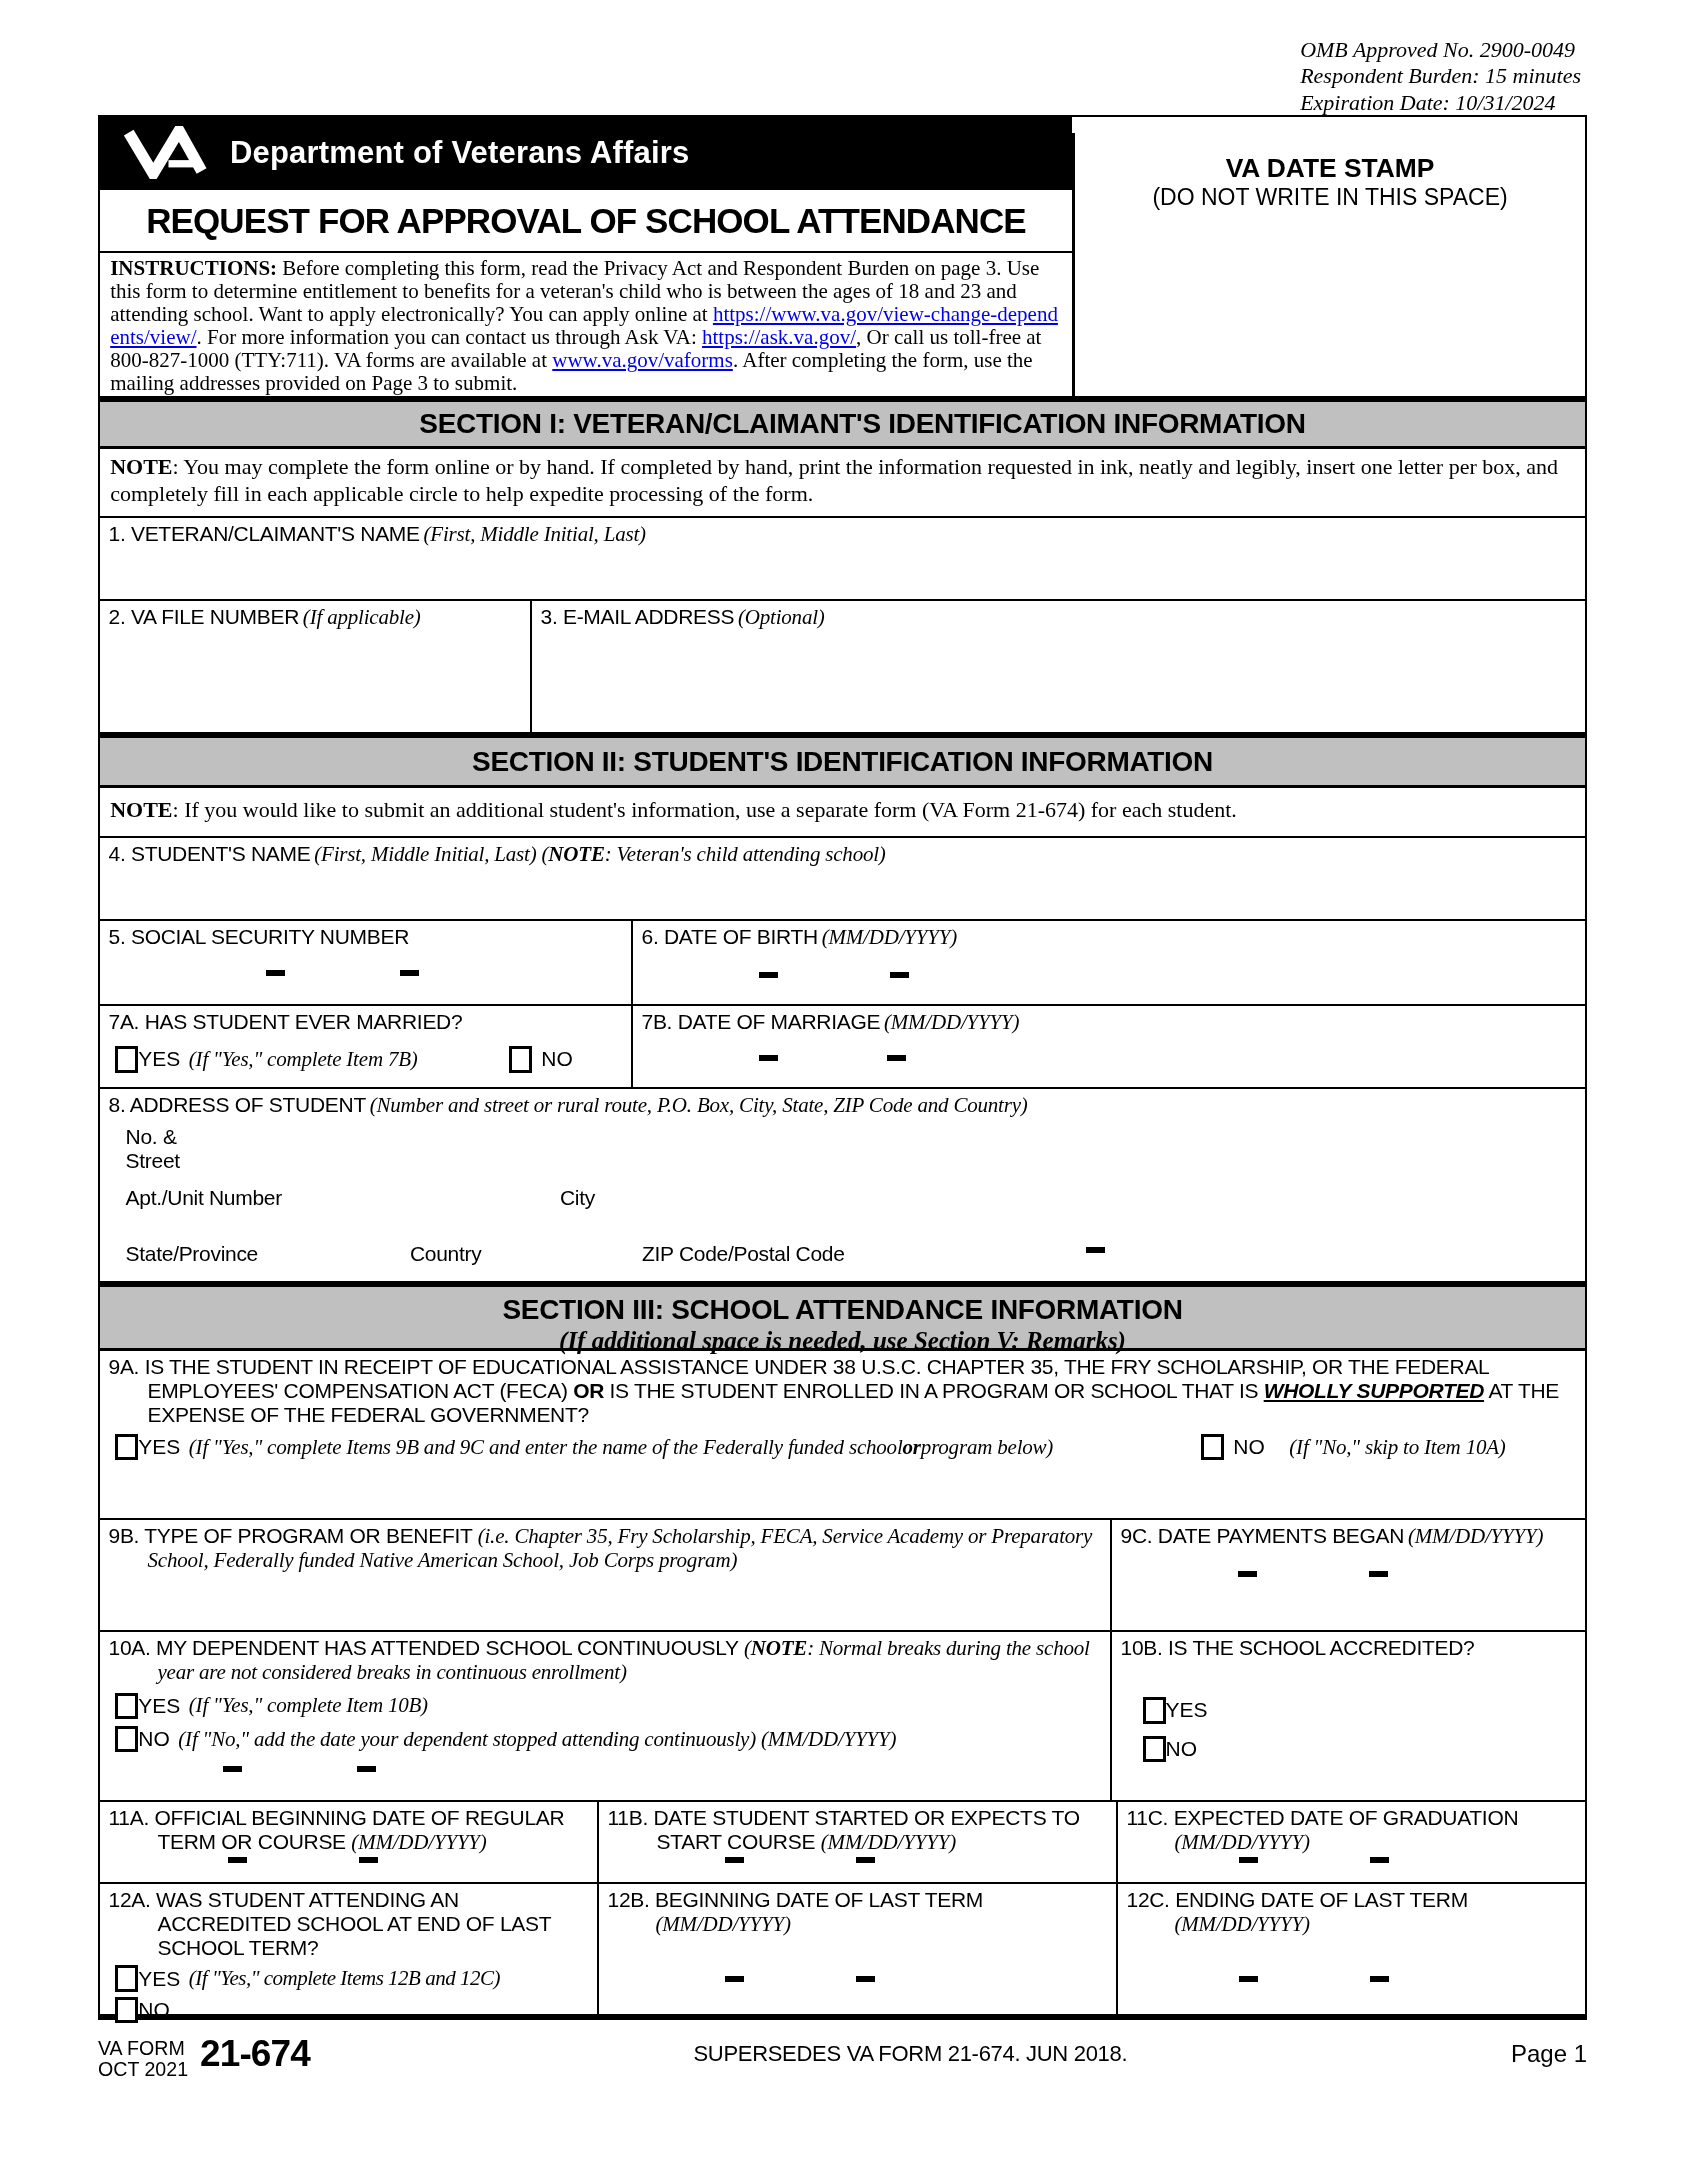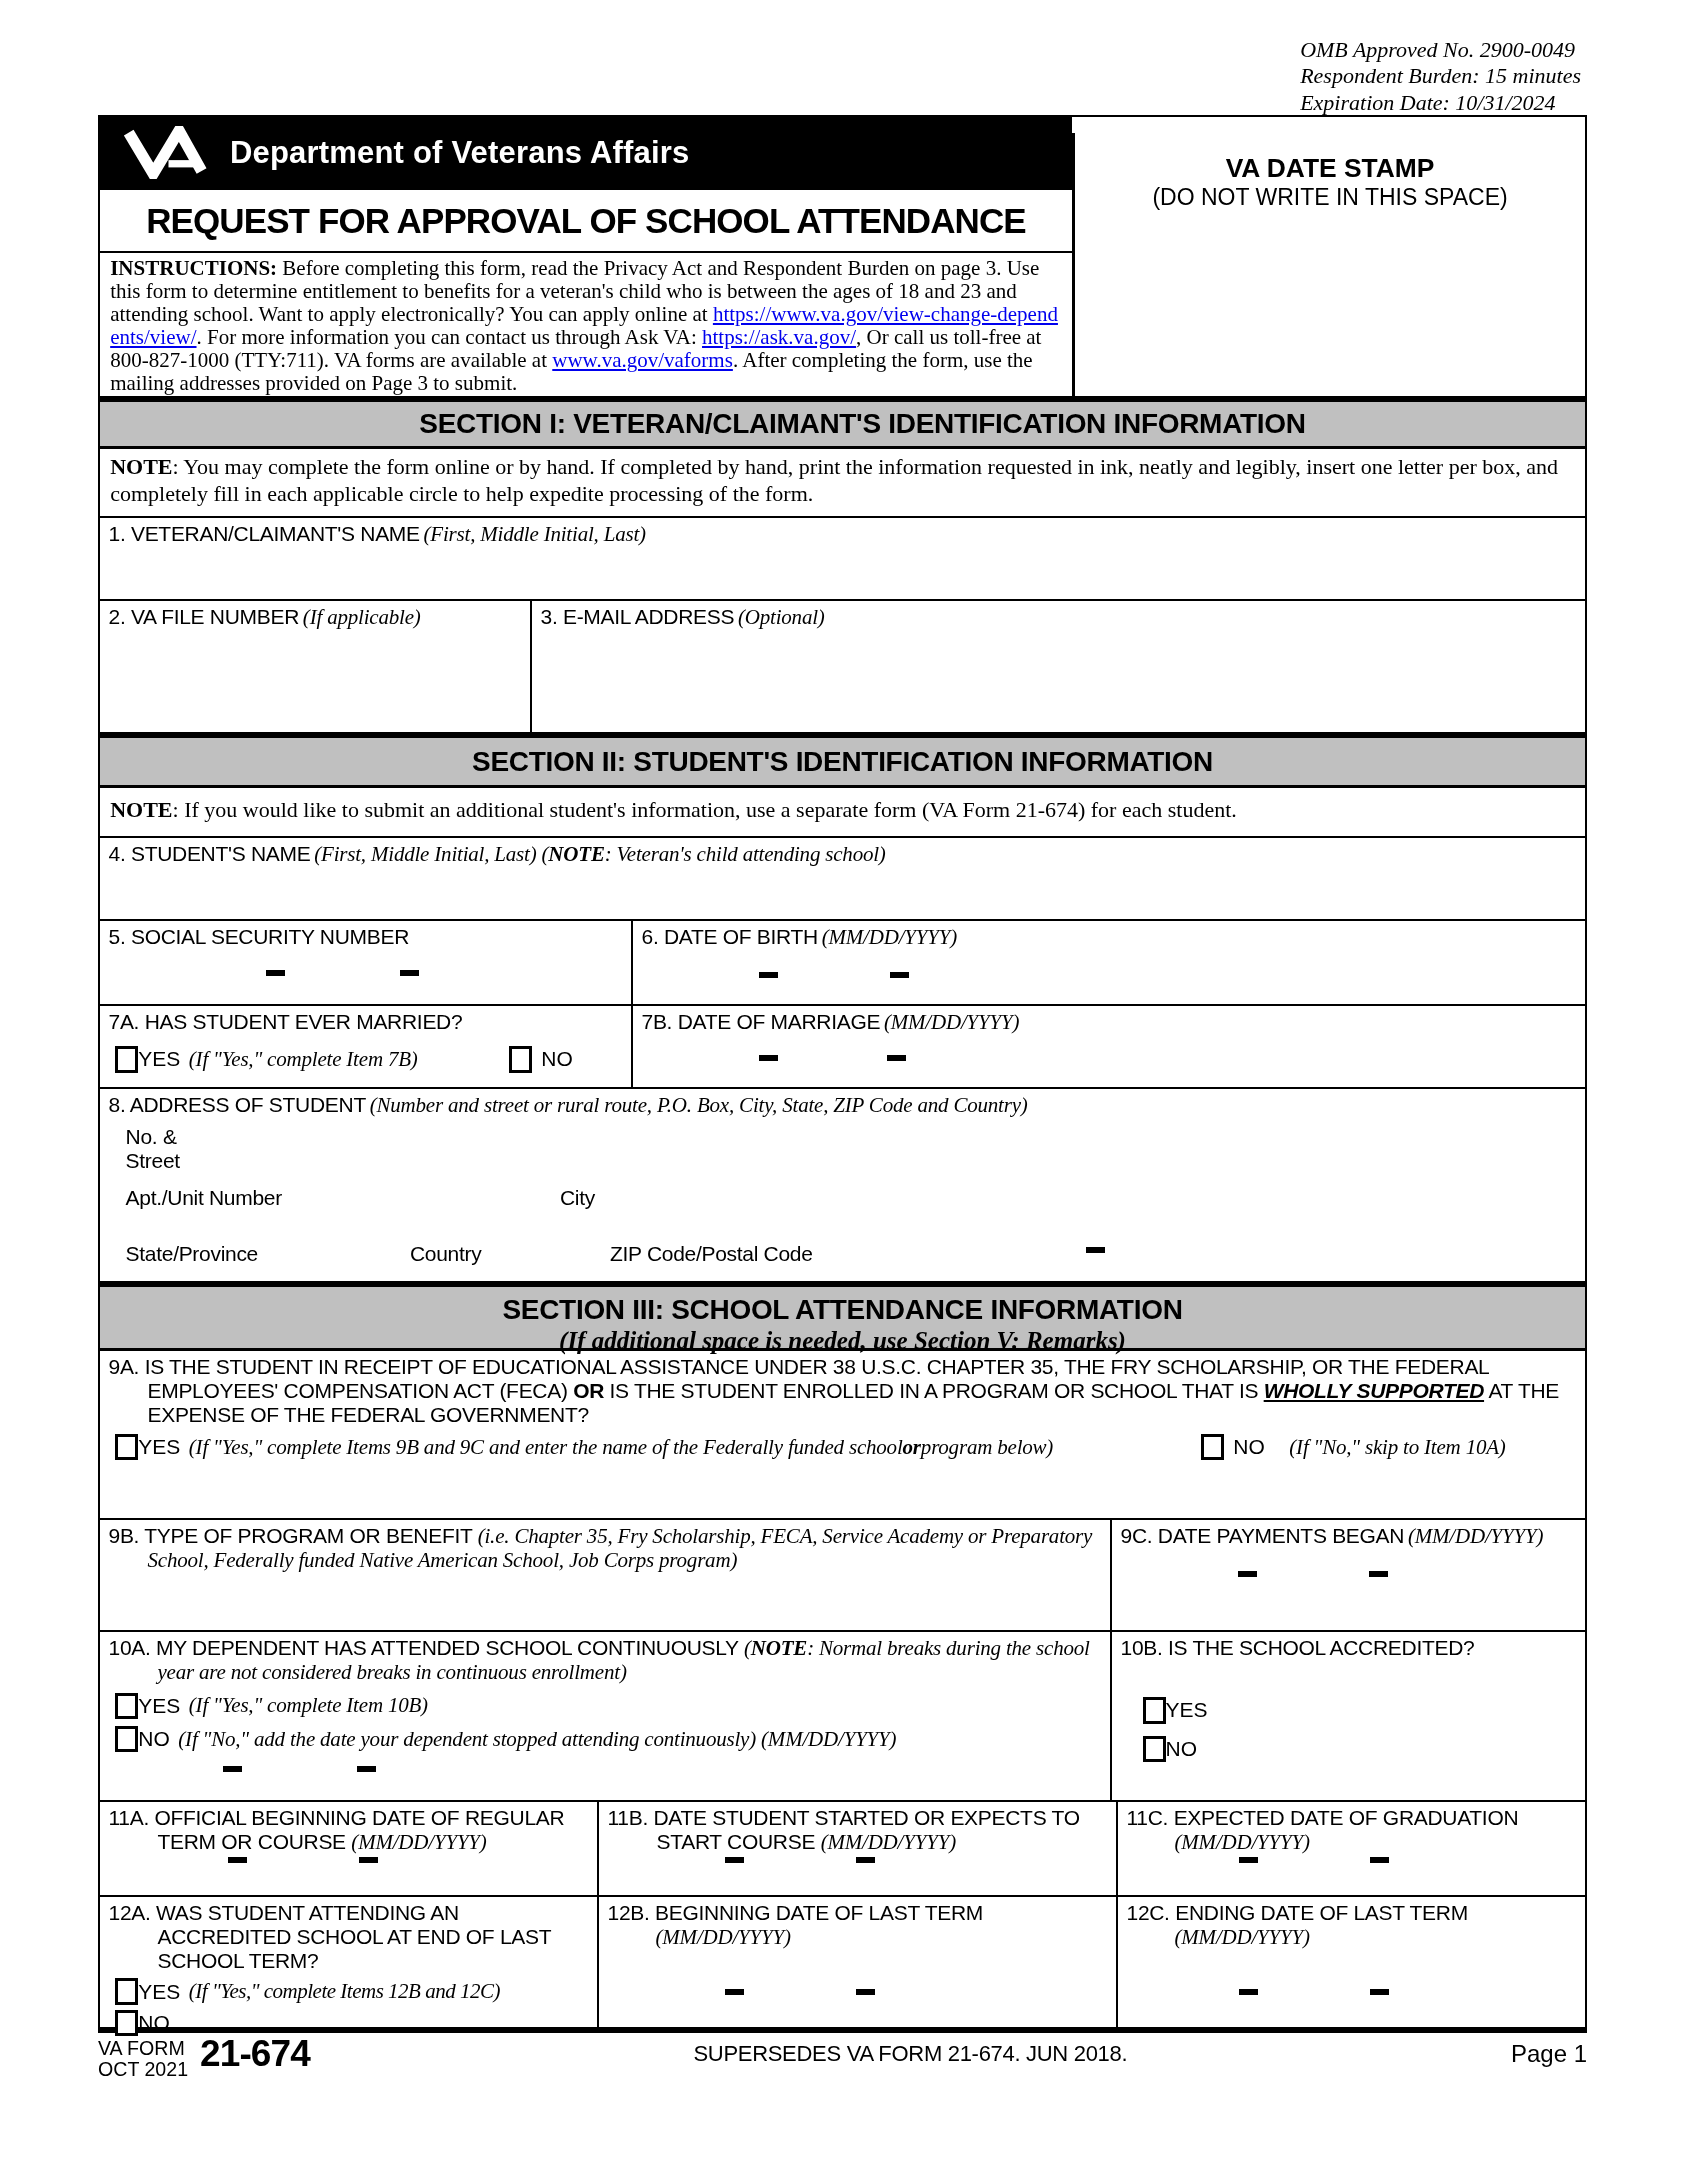--- a/index.html
+++ b/index.html
@@ -166,21 +166,21 @@
     <div class="row bt" style="height:194px;">
       <div class="cell" style="width:100%;">
         <span class="lbl">8. ADDRESS OF STUDENT</span>
         <span class="hint">(Number and street or rural route, P.O. Box, City, State, ZIP Code and Country)</span>
         <span class="sub" style="left:25.6px;top:36px;">No. &amp;</span>
         <span class="sub" style="left:25.6px;top:60px;">Street</span>
         <span class="sub" style="left:25.6px;top:97px;">Apt./Unit Number</span>
         <span class="sub" style="left:460px;top:97px;">City</span>
         <span class="sub" style="left:25.6px;top:153px;">State/Province</span>
         <span class="sub" style="left:310px;top:153px;">Country</span>
-        <span class="sub" style="left:510px;top:153px;">ZIP Code/Postal Code</span>
+        <span class="sub" style="left:542px;top:153px;">ZIP Code/Postal Code</span>
         <span class="dash" style="left:986px;top:158px;"></span>
       </div>
     </div>
 
     <div class="secbar" style="height:70px;padding-top:6.8px;">
       <div class="t">SECTION III: SCHOOL ATTENDANCE INFORMATION</div>
       <div class="sec-sub">(If additional space is needed, use Section V: Remarks)</div>
     </div>
 
     <div class="row" style="height:167px;">
@@ -241,21 +241,21 @@
           <span class="cb"></span>
           <span class="cbl">YES</span>
         </div>
         <div class="checkrow" style="margin-top:12px;margin-left:22px;">
           <span class="cb"></span>
           <span class="cbl">NO</span>
         </div>
       </div>
     </div>
 
-    <div class="row bt" style="height:95px;">
+    <div class="row bt" style="height:82px;">
       <div class="cell" style="width:497px;">
         <span class="hang2" style="font-size:21px;letter-spacing:-0.3px;">
           <span class="lbl">11A. OFFICIAL BEGINNING DATE OF REGULAR TERM OR COURSE </span><span class="hint">(MM/DD/YYYY)</span>
         </span>
         <span class="dash" style="left:128px;top:55px;"></span>
         <span class="dash" style="left:259px;top:55px;"></span>
       </div>
       <div class="cell" style="width:519px;">
         <span class="hang2" style="font-size:21px;letter-spacing:-0.3px;">
           <span class="lbl">11B. DATE STUDENT STARTED OR EXPECTS TO START COURSE </span><span class="hint">(MM/DD/YYYY)</span>

